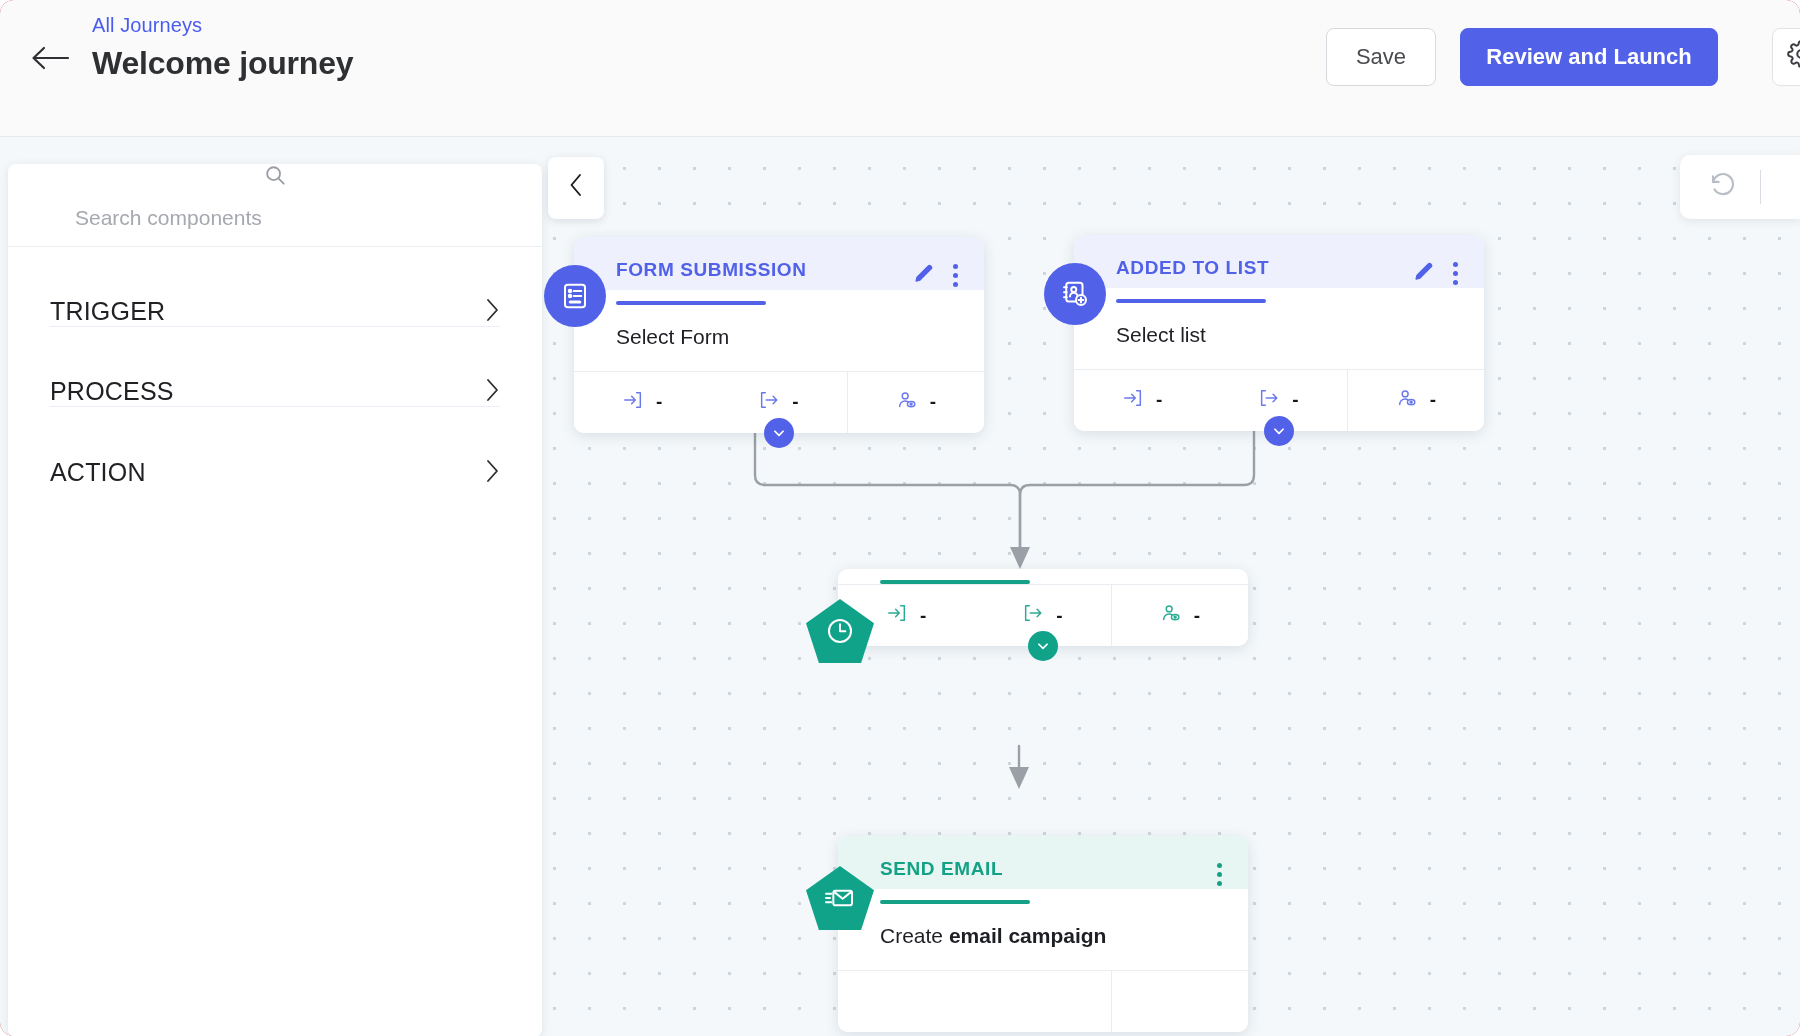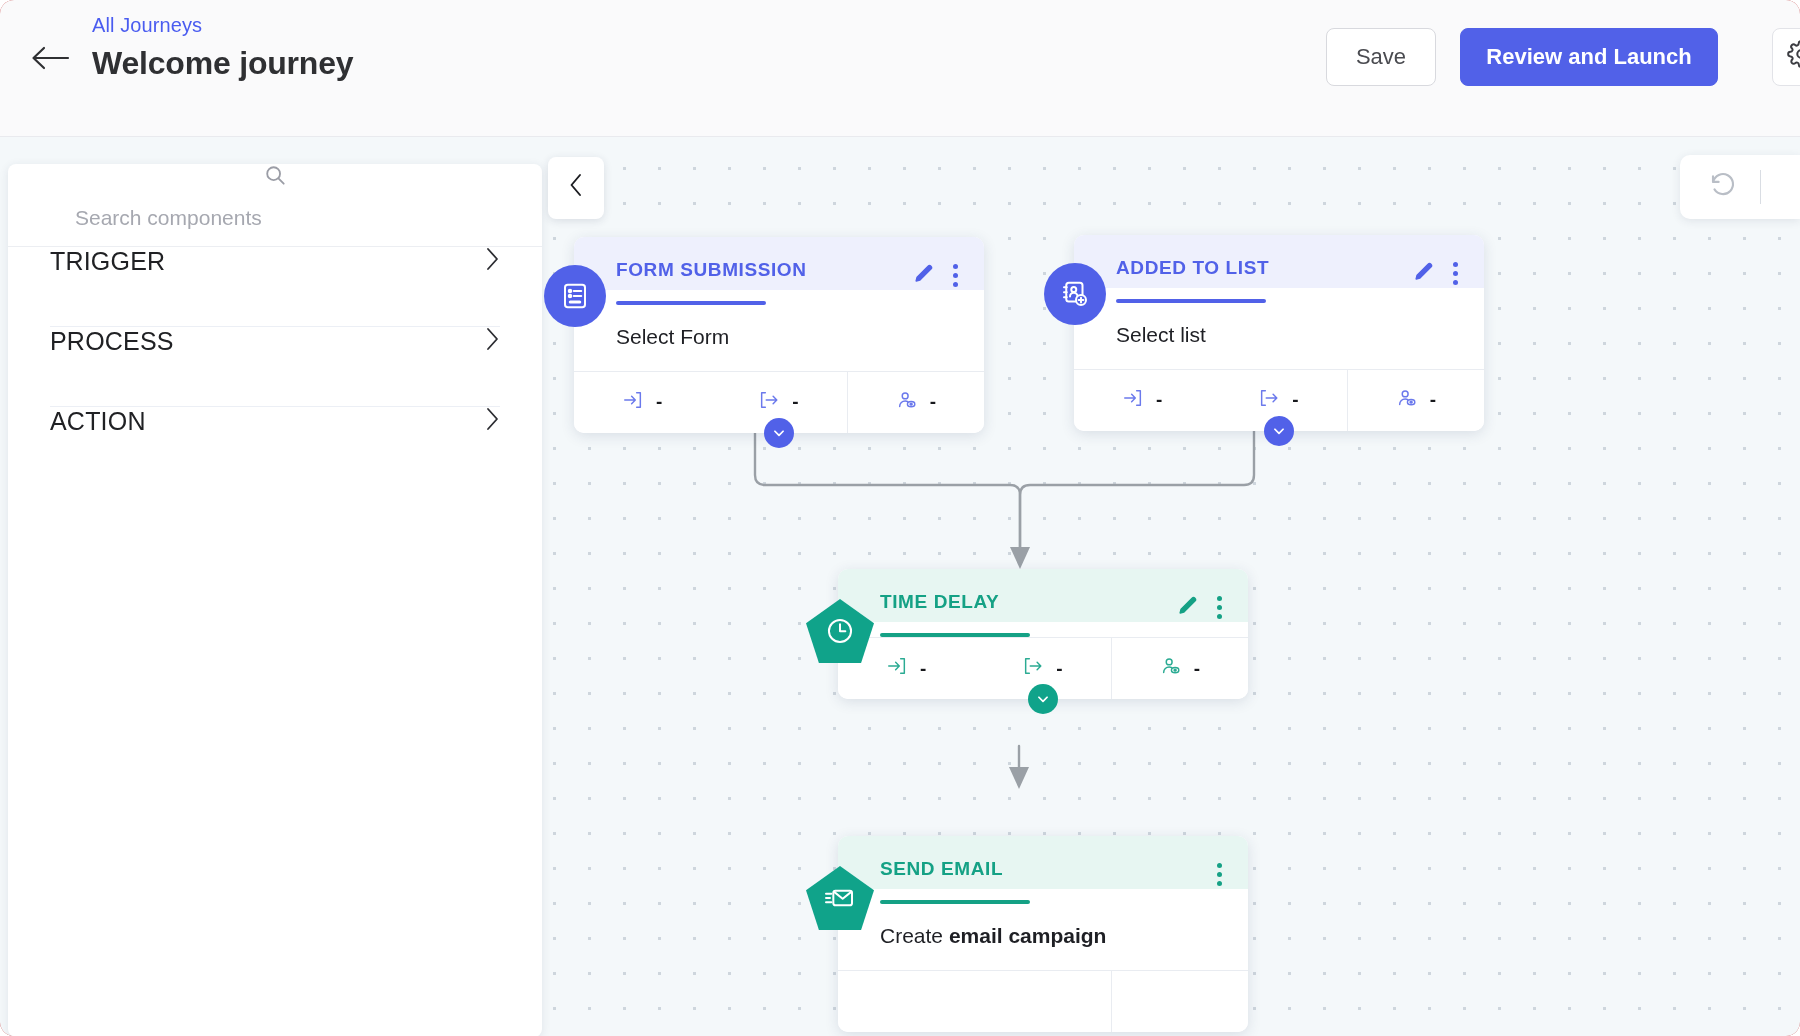--- a/index.html
+++ b/index.html
@@ -92,21 +92,21 @@
     flex-direction: column;
   }
   .search-input {
     border: none; outline: none; font-size: 21px; color: #3a3b40;
     width: 400px; background: transparent;
     font-family: "Liberation Sans", sans-serif;
   }
   .search-input::placeholder { color: #a6a8b0; }
   .panel-list { padding: 0 42px; }
   .panel-row {
-    height: 80px; display: flex; align-items: flex-start;
+    height: 80px; display: flex; align-items: flex-end;
     justify-content: space-between; cursor: pointer;
     border-bottom: 1px solid #eceff5;
   }
   .panel-row:last-child { border-bottom: none; }
   .panel-row-label { font-size: 25px; color: #202124; letter-spacing: .2px; }
   .chev-right { color: #2b2c31; font-size: 26px; line-height: 1; }
 
   
   .collapse-handle {
     position: absolute; left: 548px; top: 20px;
@@ -445,35 +445,20 @@
       </div>
     </div>
 
     <div class="node theme-teal" style="left:838px; top:432px;">
       <div class="node-badge badge-pent">
         <svg width="32" height="32" viewBox="0 0 24 24" fill="none" stroke="#ffffff" stroke-width="1.5" stroke-linecap="round" stroke-linejoin="round">
           <circle cx="12" cy="12" r="8.3"></circle>
             <path d="M12 7 v5.2 h4"></path>
         </svg>
       </div>
-      <div class="node-head">
-        <span class="node-kind">TIME DELAY</span>
-        <span class="node-head-icons">
-          <span class="head-icon">
-            <svg width="22" height="22" viewBox="0 0 24 24" fill="none" stroke="#15a185" stroke-width="1.7" stroke-linecap="round" stroke-linejoin="round">
-                <path d="M16.5 3.5 a2.1 2.1 0 0 1 3 3 L7.5 18.5 L3.5 19.5 L4.5 15.5 Z"></path>
-              </svg>
-          </span>
-          <span class="kebab">
-              <i></i>
-              <i></i>
-              <i></i>
-            </span>
-        </span>
-      </div>
       <div class="underline"></div>
       <div class="node-foot">
         <div class="foot-cell">
           <span class="foot-icon">
             <svg width="22" height="22" viewBox="0 0 24 24" fill="none" stroke="#2bab93" stroke-width="1.6" stroke-linecap="round" stroke-linejoin="round">
                 <path d="M3 12 h11 M10.5 8 L14.5 12 L10.5 16"></path>
                 <path d="M16 4 h4 v16 h-4"></path>
               </svg>
           </span>
           <span>-</span>

